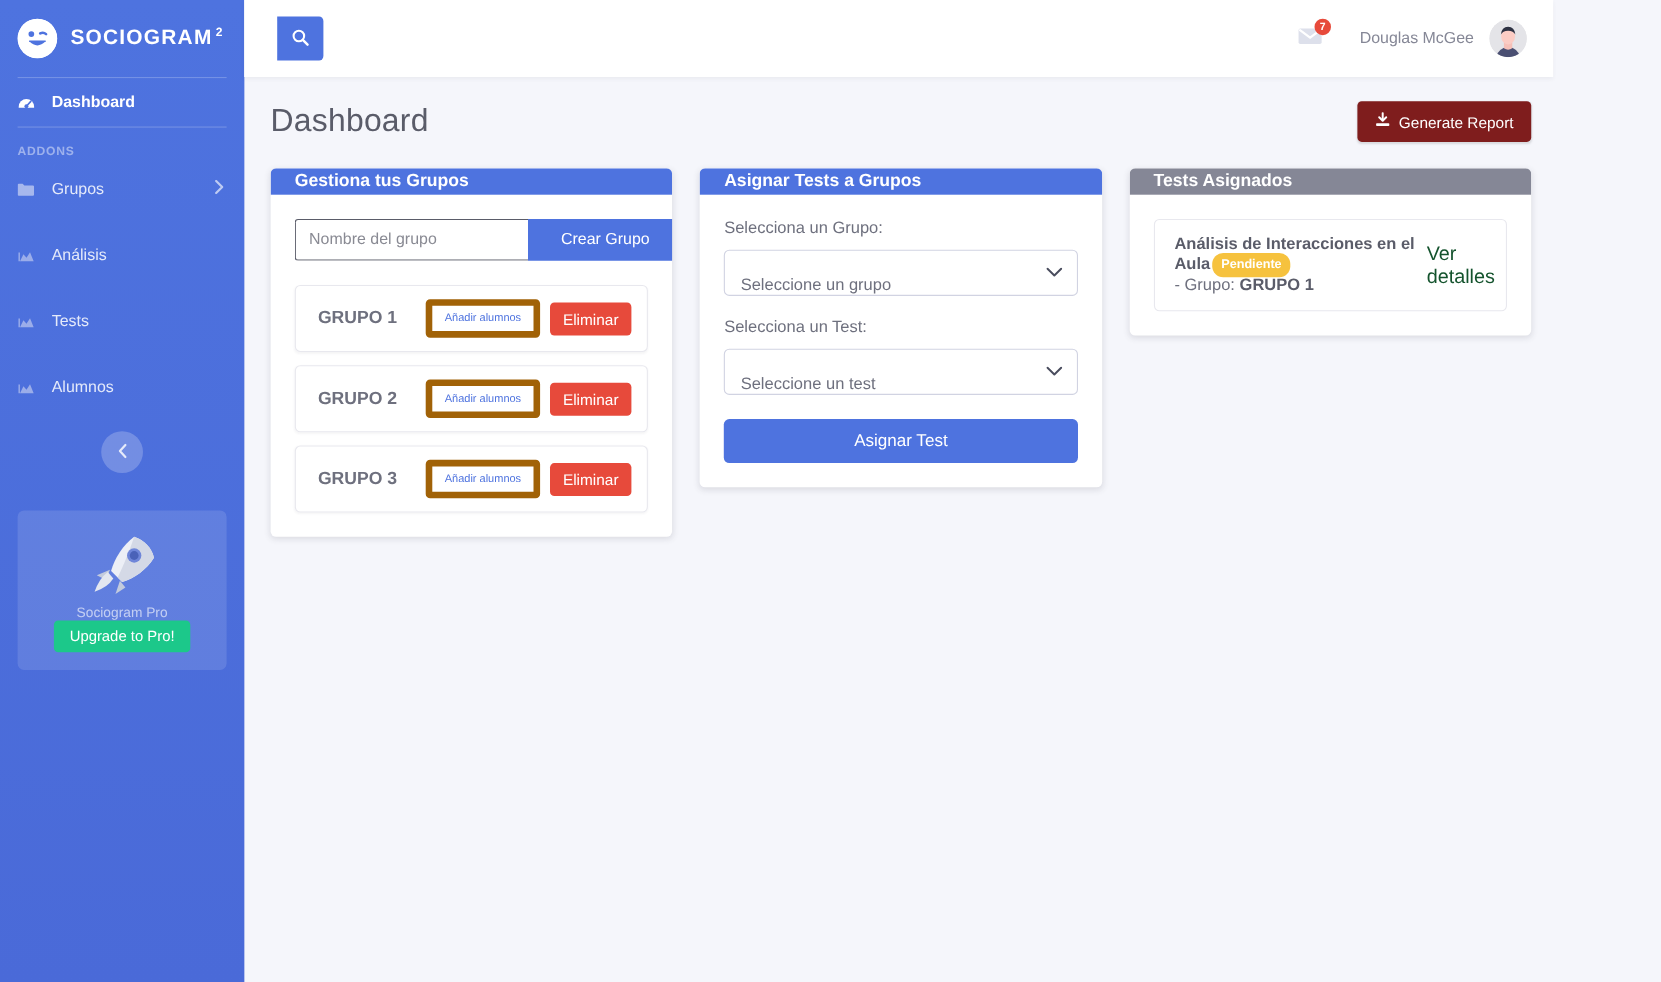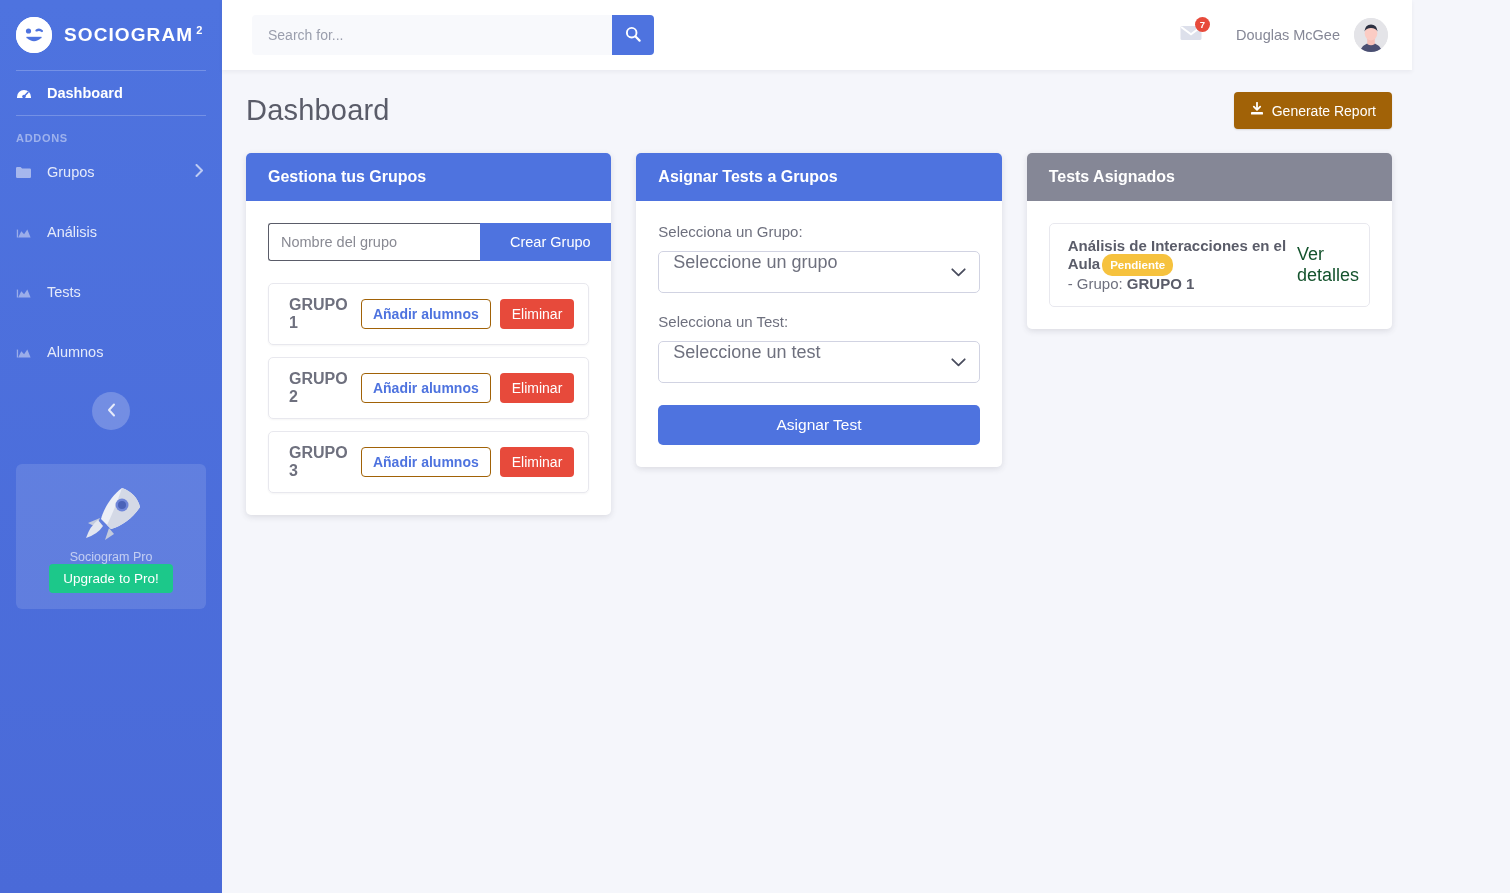--- a/index.html
+++ b/index.html
@@ -201,21 +201,21 @@
     padding-right: 0px;
   }
   .page-title {
     font-size: 29px;
     color: #5a5c69;
     font-weight: normal;
     letter-spacing: 0.2px;
   }
   .gen-report {
     margin-left: auto;
-    background: #a16207;
+    background: #7f1d1d;
     color: #fff;
     border: none;
     border-radius: 4px;
     font-size: 14px;
     padding: 10px 16px;
     display: flex;
     align-items: center;
     gap: 8px;
     cursor: pointer;
     font-family: inherit;
@@ -224,21 +224,21 @@
 
   .cards-row { display: flex; gap: 25px; align-items: flex-start; }
   .card {
     background: #fff;
     border-radius: 5px;
     box-shadow: 0 2px 6px rgba(58,59,69,0.14);
     width: 397px;
     overflow: hidden;
   }
   .card-header {
-    padding: 15px 22px;
+    padding: 3px 22px;
     font-size: 16px;
     font-weight: bold;
     color: #fff;
   }
   .card-header.blue { background: #4e73df; }
   .card-header.gray { background: #858796; }
   .card-body { padding: 22px; }
 
   
   .create-row { display: flex; height: 38px; margin-bottom: 22px; }
@@ -275,31 +275,30 @@
     box-shadow: 0 1px 2px rgba(58,59,69,0.05);
   }
   .group-row:last-child { margin-bottom: 0; }
   .group-name {
     font-size: 16px;
     font-weight: bold;
     color: #6e707e;
     flex: 1;
   }
   .btn-outline {
-    border: 1px solid #a16207;
+    border: 6px solid #a16207;
     color: #4e73df;
     background: #fff;
     border-radius: 4px;
-    font-size: 14px;
+    font-size: 10px;
     padding: 6px 11px;
     cursor: pointer;
     margin-right: 9px;
     font-family: inherit;
     white-space: nowrap;
-    font-weight: bold;
   }
   .btn-danger {
     background: #e74a3b;
     color: #fff;
     border: none;
     border-radius: 4px;
     font-size: 14px;
     padding: 7px 12px;
     cursor: pointer;
     font-family: inherit;
@@ -314,23 +313,23 @@
     margin-bottom: 11px;
   }
   .select-wrap { position: relative; margin-bottom: 20px; }
   .fake-select {
     width: 100%;
     height: 42px;
     border: 1px solid #d1d3e2;
     border-radius: 5px;
     background: #fff;
     display: flex;
-    align-items: flex-start;
+    align-items: flex-end;
     padding: 0 14px;
-    font-size: 18px;
+    font-size: 15px;
     color: #6e707e;
     cursor: pointer;
   }
   .sel-caret { position: absolute; right: 14px; top: 50%; transform: translateY(-50%); pointer-events: none; }
   .asignar-btn {
     width: 100%;
     background: #4e73df;
     color: #fff;
     border: none;
     border-radius: 5px;
@@ -493,21 +492,20 @@
       <div class="pro-title">Sociogram Pro</div>
       <button class="pro-btn">Upgrade to Pro!</button>
     </div>
 
   </aside>
 
   <div class="main">
 
     <header class="topbar">
       <div class="searchbox">
-        <input class="search-input" type="text" placeholder="Search for..." style="">
         <button class="search-btn">
           <span>
             <svg width="16" height="16" viewBox="0 0 16 16">
               <circle cx="6.7" cy="6.7" r="4.8" stroke="#ffffff" stroke-width="1.9" fill="none"></circle>
               <path d="M10.3 10.3 L14.6 14.6" stroke="#ffffff" stroke-width="2.2" stroke-linecap="round"></path>
             </svg>
           </span>
         </button>
       </div>
 

